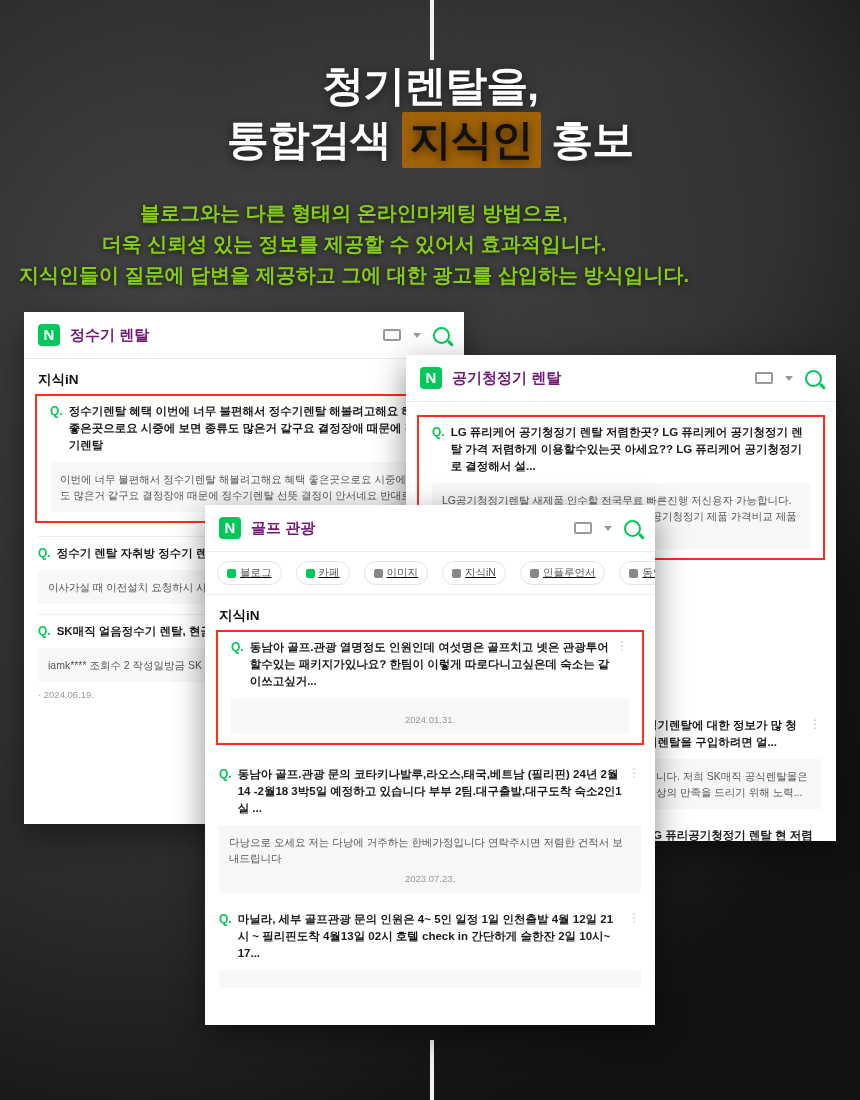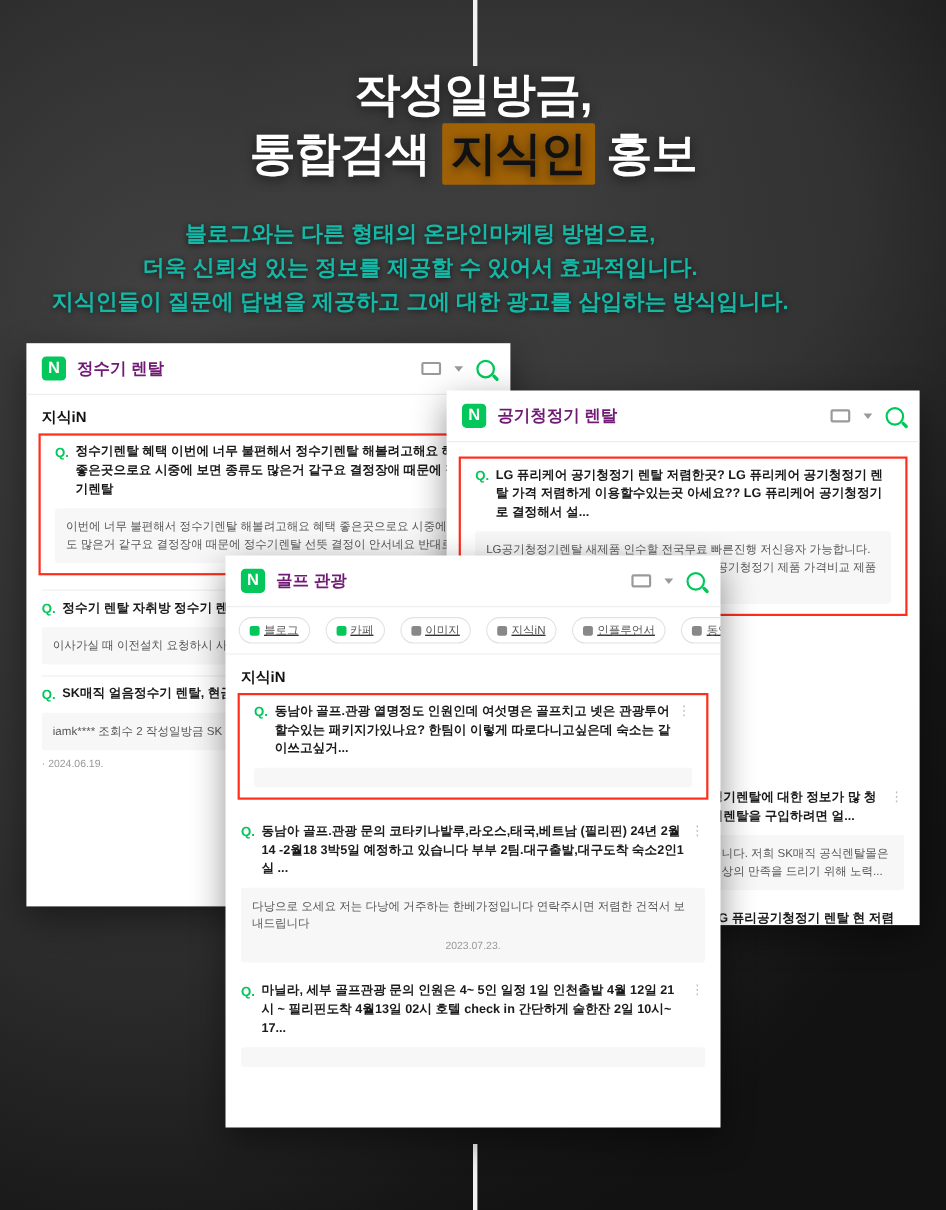--- a/index.html
+++ b/index.html
@@ -43,24 +43,23 @@
     text-shadow: 0 2px 10px rgba(0,0,0,0.6);
   }
   .headline .l1 { font-size:42px; line-height:52px; }
   .headline .l2 { font-size:42px; line-height:56px; }
   .hl {
     background:#a16207; color:#111; padding:0 8px; border-radius:2px;
     display:inline-block;
   }
   .sub {
     position:absolute; top:198px; left:0; width:708px; text-align:center;
-    color:#14b8a6; font-size:20px; line-height:31px; font-weight:700;
+    color:#84cc16; font-size:20px; line-height:31px; font-weight:700;
     text-shadow: 0 1px 6px rgba(0,0,0,0.7);
     z-index:5;
-    margin-left:28px;
   }
 
   
   .card {
     position:absolute;
     background:#fff;
     box-shadow: 0 10px 30px rgba(0,0,0,0.45);
     overflow:hidden;
   }
   .nav-top {
@@ -104,21 +103,21 @@
   #card-c { left:205px; top:505px; width:450px; height:520px; }
 </style>
 </head>
 <body>
 
 <div class="bg"></div>
 <div class="vline top"></div>
 <div class="vline bottom"></div>
 
 <div class="headline">
-  <div class="l1">작성일방금,</div>
+  <div class="l1">청기렌탈을,</div>
   <div class="l2"><span>통합검색 </span><span class="hl">지식인</span><span> 홍보</span></div>
 </div>
 
 <div class="sub">
   <div>블로그와는 다른 형태의 온라인마케팅 방법으로,</div>
   <div>더욱 신뢰성 있는 정보를 제공할 수 있어서 효과적입니다.</div>
   <div>지식인들이 질문에 답변을 제공하고 그에 대한 광고를 삽입하는 방식입니다.</div>
 </div>
 
 <div class="card" id="card-a">
@@ -255,20 +254,21 @@
 
   <div class="sec-title">지식iN</div>
 
   <div class="qa hl-box" style="margin:0 12px;">
     <div class="q-row">
       <span class="q-mark">Q.</span>
       <span class="q-text">동남아 골프.관광 열명정도 인원인데 여섯명은 골프치고 넷은 관광투어할수있는 패키지가있나요? 한팀이 이렇게 따로다니고싶은데 숙소는 같이쓰고싶거...</span>
       <span class="kebab">⋮</span>
     </div>
     <div class="a-box">
+      <div class="meta">2024.01.31.</div>
     </div>
   </div>
 
   <div style="height:14px"></div>
 
   <div class="qa">
     <div class="q-row">
       <span class="q-mark">Q.</span>
       <span class="q-text">동남아 골프.관광 문의 코타키나발루,라오스,태국,베트남 (필리핀) 24년 2월14 -2월18 3박5일 예정하고 있습니다 부부 2팀.대구출발,대구도착 숙소2인1실 ...</span>
       <span class="kebab">⋮</span>

